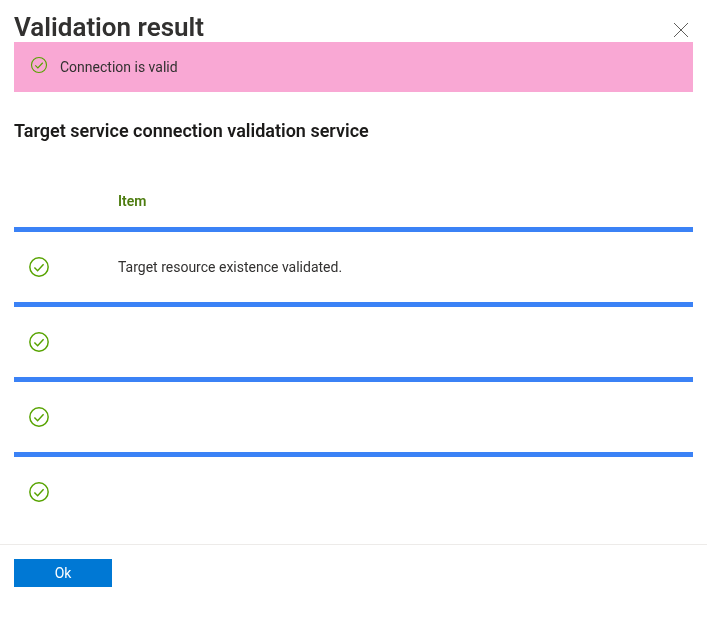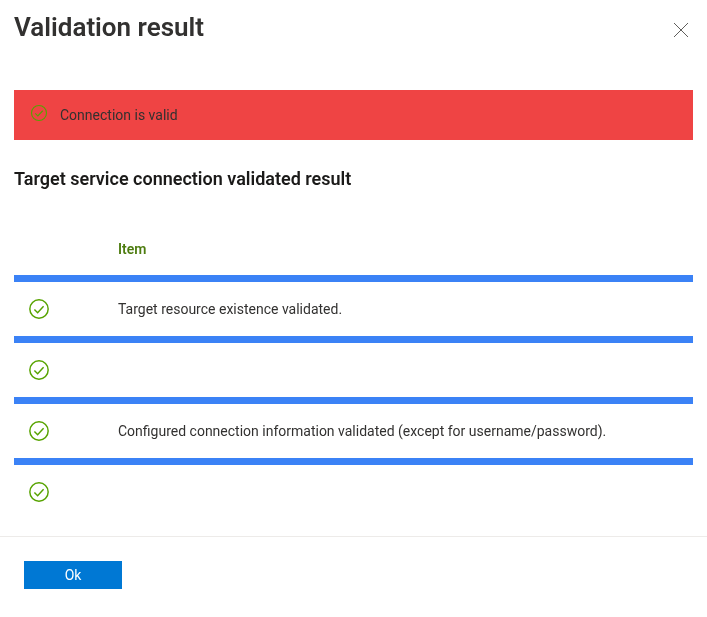--- a/index.html
+++ b/index.html
@@ -13,21 +13,20 @@
       color: #323130;
       width: 707px;
       height: 617px;
       padding: 12px 14px;
       position: relative;
     }
     .header {
       display: flex;
       justify-content: space-between;
       align-items: flex-start;
-      margin-bottom: 48px;
       gap: 17px;
     }
     .title {
       font-size: 26px;
       font-weight: 600;
       color: #323130;
     }
     .close-btn {
       background: none;
       border: none;
@@ -37,21 +36,21 @@
       align-items: center;
       justify-content: center;
       margin-top: 6px;
     }
     .close-btn svg {
       width: 16px;
       height: 16px;
       stroke: #605e5c;
     }
     .banner {
-      background: #ef4444;
+      background: #f9a8d4;
       padding: 14px 16px;
       display: flex;
       align-items: center;
       gap: 12px;
       margin-bottom: 28px;
     }
     .banner-text {
       font-size: 14px;
       color: #323130;
     }
@@ -63,41 +62,41 @@
     }
     .table-header {
       font-size: 14px;
       font-weight: 600;
       color: #4d7c0f;
       padding: 0 0 18px 104px;
     }
     .row {
       display: flex;
       align-items: center;
-      padding: 16px 0;
-      border-top: 7px solid #3b82f6;
+      padding: 24px 0;
+      border-top: 5px solid #3b82f6;
     }
     .row-icon {
       width: 104px;
       padding-left: 14px;
       display: flex;
       align-items: center;
     }
     .row-text {
       font-size: 14px;
       color: #323130;
       flex: 1;
     }
     .footer {
       position: absolute;
-      bottom: 4px;
+      bottom: 16px;
       left: 0;
       right: 0;
       border-top: 1px solid #edebe9;
-      padding: 24px;
+      padding: 14px;
       text-decoration: underline;
     }
     .ok-btn {
       background: #0078d4;
       color: #ffffff;
       border: none;
       font-size: 14px;
       font-weight: 400;
       padding: 6px 0;
       width: 98px;
@@ -129,21 +128,21 @@
 <div class="banner">
   <span>
     <svg class="check-circle-sm" viewBox="0 0 24 24" fill="none">
       <circle cx="12" cy="12" r="10" stroke="#57a300" stroke-width="1.5"></circle>
       <path d="M7 12.5 L10.5 16 L17 9" stroke="#57a300" stroke-width="1.5" fill="none"></path>
     </svg>
   </span>
   <span class="banner-text">Connection is valid</span>
 </div>
 
-<h2 class="section-title">Target service connection validated result</h2>
+<h2 class="section-title">Target service connection validation service</h2>
 
 <div class="table-header">Item</div>
 
 <div class="row">
   <span class="row-icon">
     <svg class="check-circle" viewBox="0 0 24 24" fill="none">
       <circle cx="12" cy="12" r="10" stroke="#57a300" stroke-width="1.6"></circle>
       <path d="M7 12.5 L10.5 16 L17 9" stroke="#57a300" stroke-width="1.6" fill="none"></path>
     </svg>
   </span>
@@ -159,21 +158,20 @@
   </span>
 </div>
 
 <div class="row">
   <span class="row-icon">
     <svg class="check-circle" viewBox="0 0 24 24" fill="none">
       <circle cx="12" cy="12" r="10" stroke="#57a300" stroke-width="1.6"></circle>
       <path d="M7 12.5 L10.5 16 L17 9" stroke="#57a300" stroke-width="1.6" fill="none"></path>
     </svg>
   </span>
-  <span class="row-text">Configured connection information validated (except for username/password).</span>
 </div>
 
 <div class="row">
   <span class="row-icon">
     <svg class="check-circle" viewBox="0 0 24 24" fill="none">
       <circle cx="12" cy="12" r="10" stroke="#57a300" stroke-width="1.6"></circle>
       <path d="M7 12.5 L10.5 16 L17 9" stroke="#57a300" stroke-width="1.6" fill="none"></path>
     </svg>
   </span>
 </div>

